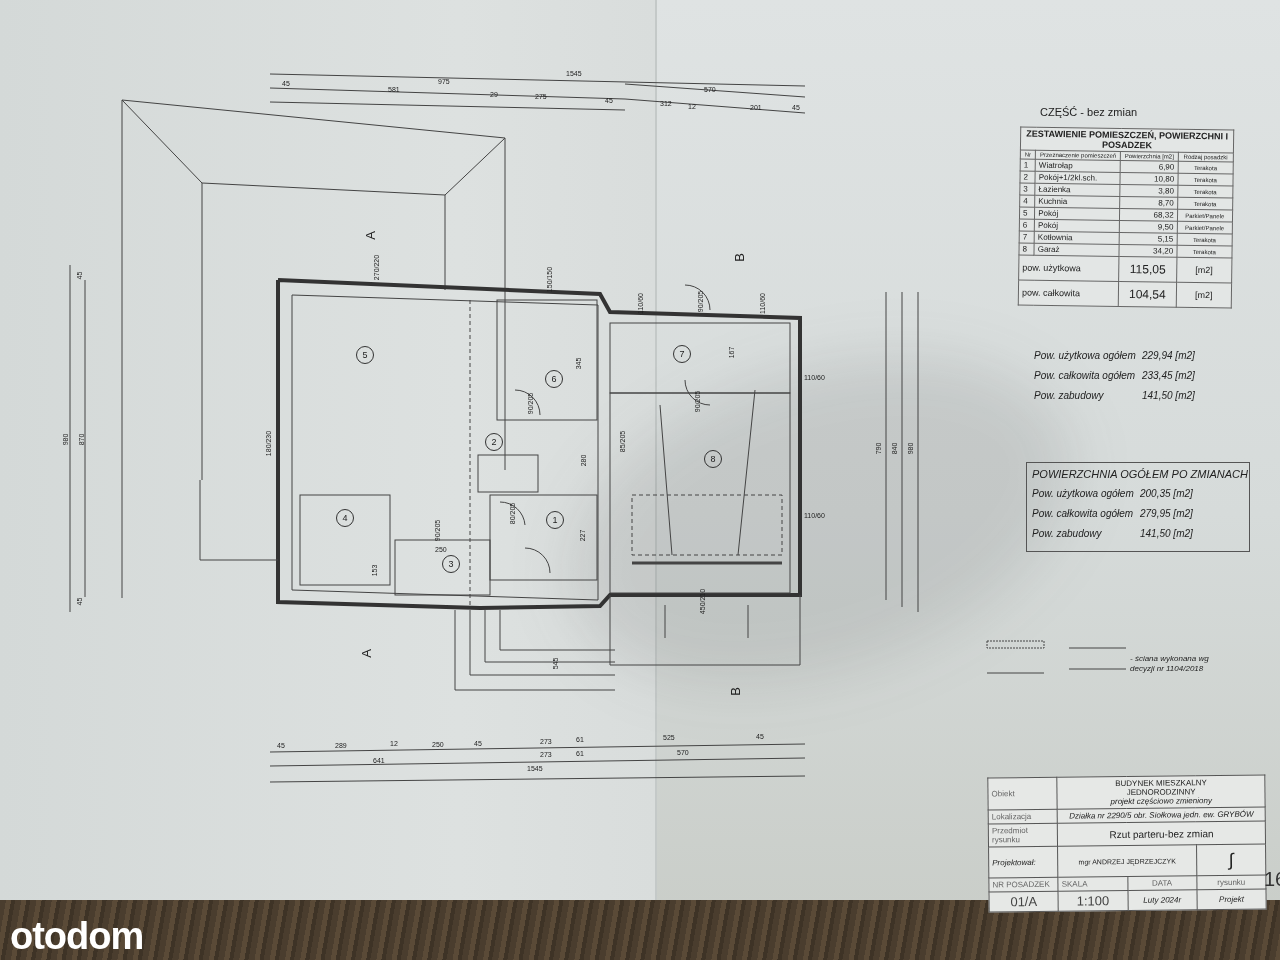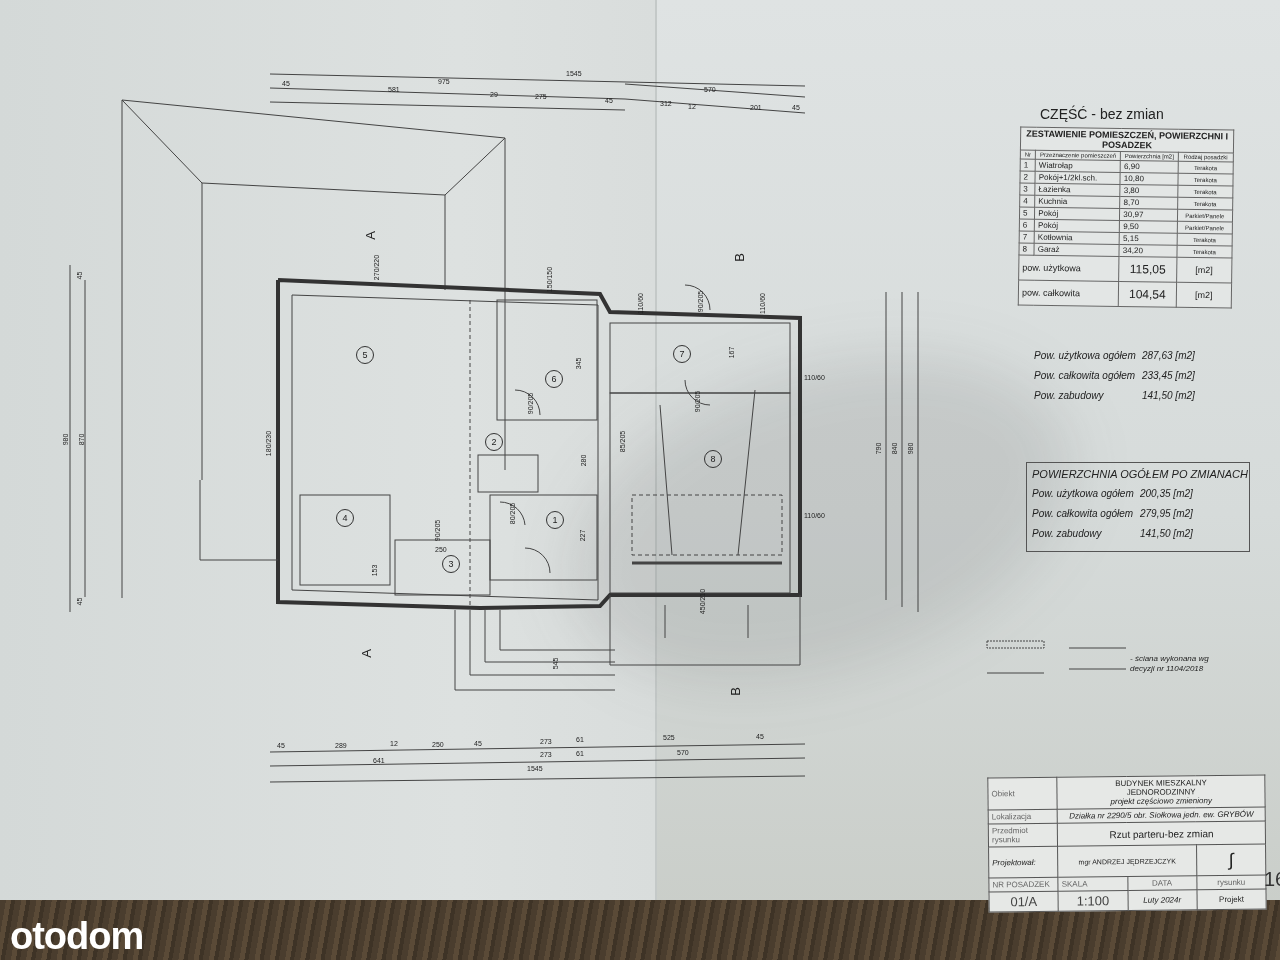--- a/index.html
+++ b/index.html
@@ -15,21 +15,21 @@
   .shadow{position:absolute;left:560px;top:370px;width:520px;height:300px;
           border-radius:50%;background:rgba(60,60,60,0.12);filter:blur(30px);transform:rotate(-18deg);}
   svg.plan{position:absolute;left:0;top:0;}
   .t{position:absolute;color:#222;white-space:nowrap;}
   .h1{font-size:12px;color:#222;}
   table.rooms{position:absolute;left:1019px;top:128px;width:214px;border-collapse:collapse;
               font-size:8px;color:#222;background:#e3e6e5;transform:rotate(0.8deg);}
   table.rooms td,table.rooms th{border:1px solid #666;padding:1px 3px;}
   table.rooms th{font-weight:normal;font-size:6px;}
   table.rooms .cap{font-size:9px;text-align:center;font-weight:bold;}
-  table.rooms .num{text-align:left;margin-top:47px;}
+  table.rooms .num{text-align:right;margin-top:47px;}
   table.rooms .fl{text-align:center;font-size:6px;}
   table.rooms .tot td{font-size:9px;padding:5px 3px;}
   table.rooms .tot .big{font-size:12px;text-align:center;}
   .block{position:absolute;font-size:10px;color:#222;font-style:italic;}
   .block .title{font-size:11px;margin-bottom:8px;}
   .block .row{display:flex;margin-bottom:9px;}
   .block .row .k{width:108px;}
   .box2{position:absolute;left:1026px;top:462px;width:222px;height:88px;border:1px solid #555;}
   table.tb{position:absolute;left:988px;top:776px;width:278px;border-collapse:collapse;
            font-size:8px;color:#222;background:#e6e8e6;transform:rotate(-0.6deg);}
@@ -190,21 +190,21 @@
 <div class="dim" style="left:804px;top:374px;">110/60</div>
 <div class="dim" style="left:804px;top:512px;">110/60</div>
 <div class="vdim" style="left:690px;top:598px;">450/210</div>
 <div class="vdim" style="left:520px;top:400px;">90/205</div>
 <div class="vdim" style="left:687px;top:398px;">90/205</div>
 <div class="vdim" style="left:502px;top:510px;">80/205</div>
 <div class="vdim" style="left:427px;top:527px;">90/205</div>
 <div class="vdim" style="left:690px;top:298px;">90/205</div>
 <div class="vdim" style="left:612px;top:438px;">85/205</div>
 
-<div class="t h1" style="left:1040px;top:106px;font-size:14px;">CZĘŚĆ - bez zmian</div>
+<div class="t h1" style="left:1040px;top:106px;font-size:11px;">CZĘŚĆ - bez zmian</div>
 
 <table class="rooms">
   <tbody>
       <tr>
         <td colspan="4" class="cap">ZESTAWIENIE POMIESZCZEŃ, POWIERZCHNI I POSADZEK</td>
       </tr>
   <tr>
     <th>Nr</th>
     <th>Przeznaczenie pomieszczeń</th>
     <th>Powierzchnia [m2]</th>
@@ -230,21 +230,21 @@
       </tr>
   <tr>
         <td>4</td>
         <td>Kuchnia</td>
         <td class="num">8,70</td>
         <td class="fl">Terakota</td>
       </tr>
   <tr>
         <td>5</td>
         <td>Pokój</td>
-        <td class="num">30,97</td>
+        <td class="num">68,32</td>
         <td class="fl">Parkiet/Panele</td>
       </tr>
   <tr>
         <td>6</td>
         <td>Pokój</td>
         <td class="num">9,50</td>
         <td class="fl">Parkiet/Panele</td>
       </tr>
   <tr>
         <td>7</td>
@@ -267,21 +267,21 @@
     <td colspan="2">pow. całkowita</td>
     <td class="big">104,54</td>
     <td class="fl">[m2]</td>
   </tr>
 </tbody>
   </table>
 
 <div class="block" style="left:1034px;top:350px;width:240px;">
   <div class="row">
       <span class="k">Pow. użytkowa ogółem</span>
-      <span>287,63 [m2]</span>
+      <span>229,94 [m2]</span>
     </div>
   <div class="row">
       <span class="k">Pow. całkowita ogółem</span>
       <span>233,45 [m2]</span>
     </div>
   <div class="row">
       <span class="k">Pow. zabudowy</span>
       <span>141,50 [m2]</span>
     </div>
 </div>
@@ -331,19 +331,19 @@
   <tr>
     <td class="lbl">NR POSADZEK</td>
     <td class="lbl">SKALA</td>
     <td class="lbl c">DATA</td>
     <td class="lbl c">rysunku</td>
   </tr>
   <tr>
     <td class="c" style="font-size:13px;color:#444;">01/A</td>
     <td class="c" style="font-size:13px;color:#444;">1:100</td>
     <td class="c" style="font-style:italic;">Luty 2024r</td>
-    <td class="c" style="">Projekt</td>
+    <td class="c" style="font-style:italic;">Projekt</td>
   </tr>
 </tbody>
   </table>
 <div class="t" style="left:1264px;top:868px;font-size:20px;color:#333;">16</div>
 
 <div class="logo">otodom</div>
 
 </body></html>

